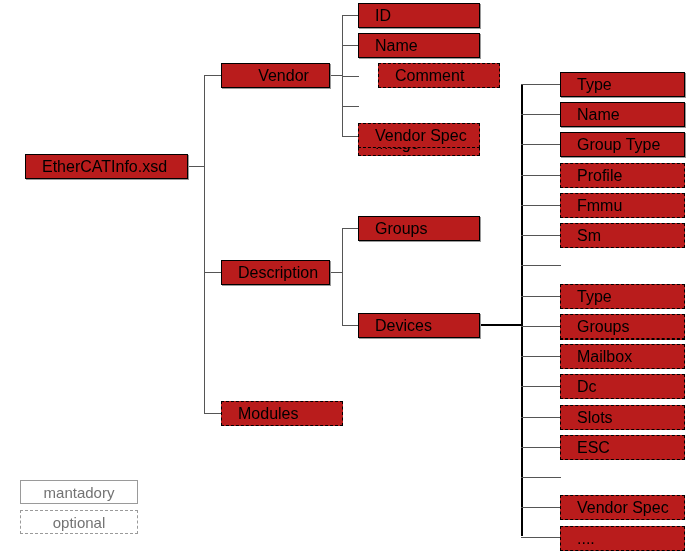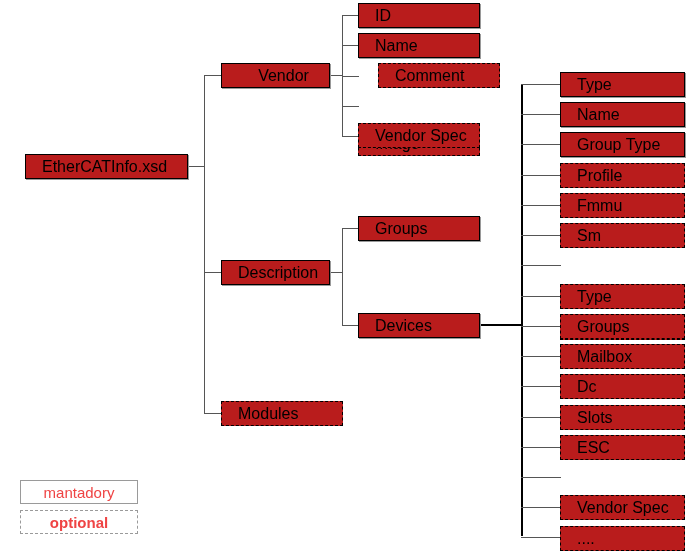--- a/index.html
+++ b/index.html
@@ -35,28 +35,27 @@
     border: 1.5px dashed #000000;
   }
   .legend-box {
     position: absolute;
     box-sizing: border-box;
     background: #ffffff;
     display: flex;
     align-items: center;
     justify-content: center;
     font-size: 15px;
-    color: #ef4444;
+    color: #737373;
   }
   .legend-box.solid {
     border: 1px solid #9a9a9a;
   }
   .legend-box.dashed {
     border: 1px dashed #9a9a9a;
-    font-weight: bold;
   }
   .edge {
     position: absolute;
     background: #555555;
   }
   .edge.h { height: 1px; }
   .edge.v { width: 1px; }
   .edge.thick { background: #000000; }
   .edge.thick.h { height: 2px; }
   .edge.thick.v { width: 2px; }

